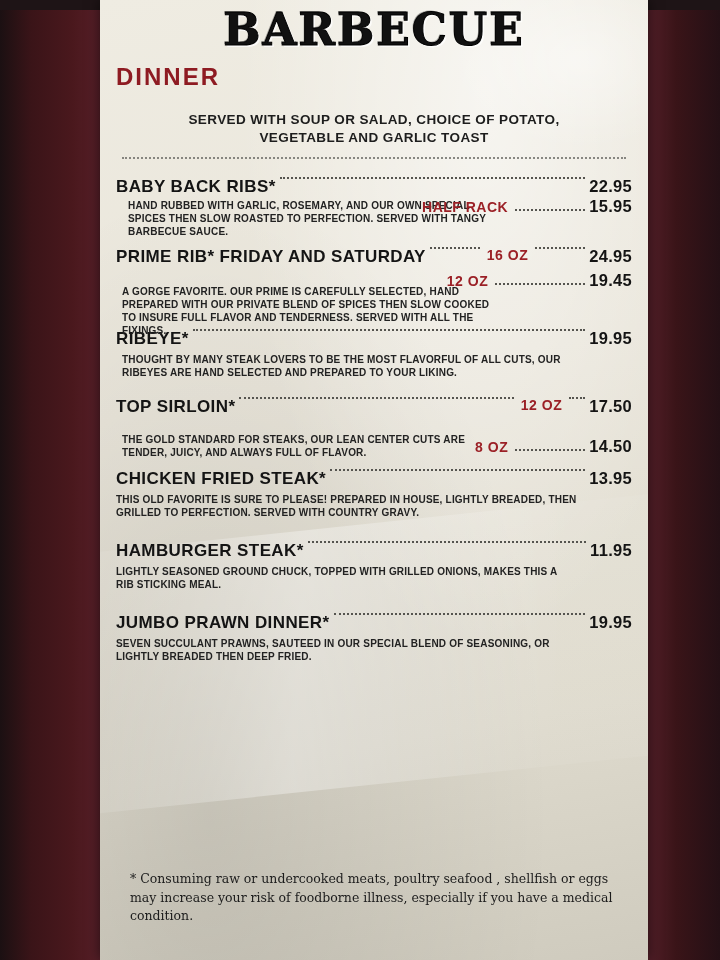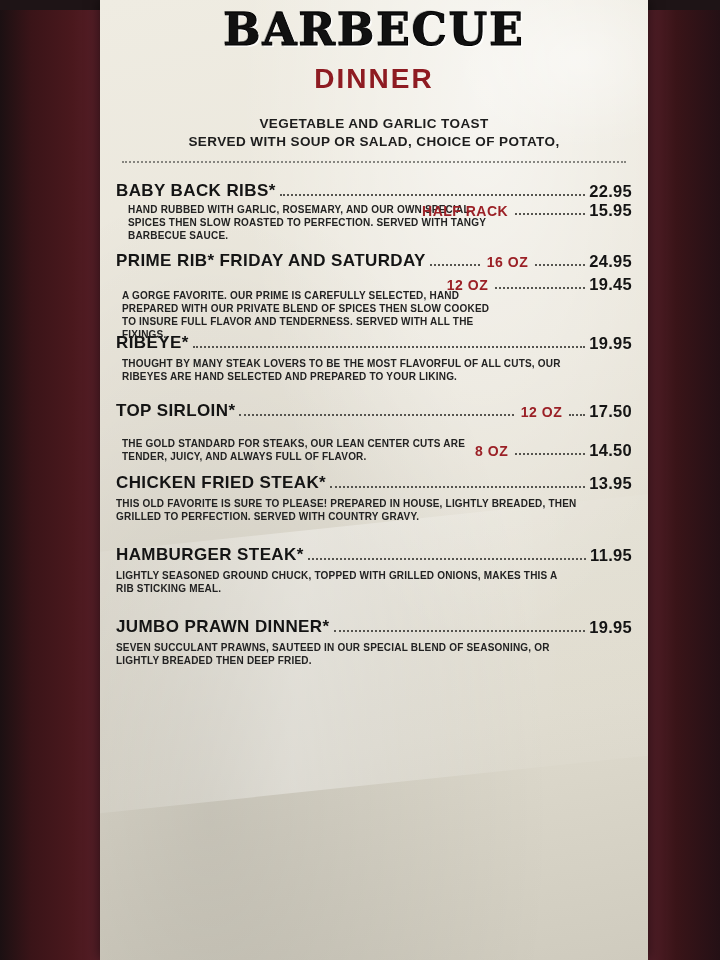--- a/index.html
+++ b/index.html
@@ -85,24 +85,23 @@
     font-family: "DejaVu Serif", serif;
     font-weight: bold;
     font-size: 44px;
     letter-spacing: 2px;
     margin-top: 4px;
     color: #111;
     text-shadow: 2px 2px 0 rgba(255,255,255,0.75), -1px -1px 0 rgba(0,0,0,0.35);
     -webkit-text-stroke: 1px #000;
   }
   .subtitle {
-    text-align: center;
     color: #8e1b22;
     font-weight: bold;
-    font-size: 28px;
+    font-size: 24px;
     letter-spacing: 2px;
     margin-top: 8px;
   }
   .served {
     text-align: center;
     font-weight: bold;
     font-size: 13.5px;
     letter-spacing: 0.4px;
     line-height: 1.35;
     margin-top: 20px;
@@ -113,21 +112,21 @@
     border-top: 2px dotted #6d6d68;
     opacity: 0.8;
   }
 
   
   .items { margin-top: 18px; }
   .item { margin-bottom: 10px; }
 
   .row {
     display: flex;
-    align-items: flex-end;
+    align-items: flex-start;
     white-space: nowrap;
   }
   .name {
     font-weight: bold;
     font-size: 17px;
     letter-spacing: 0.4px;
     color: #141414;
   }
   .dots {
     flex: 1 1 auto;
@@ -194,22 +193,22 @@
 
   <div id="page">
     <div class="sheen2"></div>
     <div class="sheen"></div>
 
     <div class="inner">
       <div class="title">BARBECUE</div>
       <div class="subtitle">DINNER</div>
 
       <div class="served">
+        <div>SERVED WITH SOUP OR SALAD, CHOICE OF POTATO,</div>
         <div>VEGETABLE AND GARLIC TOAST</div>
-        <div>SERVED WITH SOUP OR SALAD, CHOICE OF POTATO,</div>
       </div>
 
       <div class="divider"></div>
 
       <div class="items">
 
         <div class="item" style="margin-top:8px;">
           <div class="row">
             <span class="name">BABY BACK RIBS*</span>
             <span class="dots"></span>
@@ -293,14 +292,15 @@
             <span class="name">JUMBO PRAWN DINNER*</span>
             <span class="dots"></span>
             <span class="price">19.95</span>
           </div>
           <div class="desc" style="width:440px;">SEVEN SUCCULANT PRAWNS, SAUTEED IN OUR SPECIAL BLEND OF SEASONING, OR LIGHTLY BREADED THEN DEEP FRIED.</div>
         </div>
 
       </div>
     </div>
 
+    <div class="footnote">* Consuming raw or undercooked meats, poultry seafood , shellfish or eggs may increase your risk of foodborne illness, especially if you have a medical condition.</div>
   </div>
 </div>
 
 </body></html>

